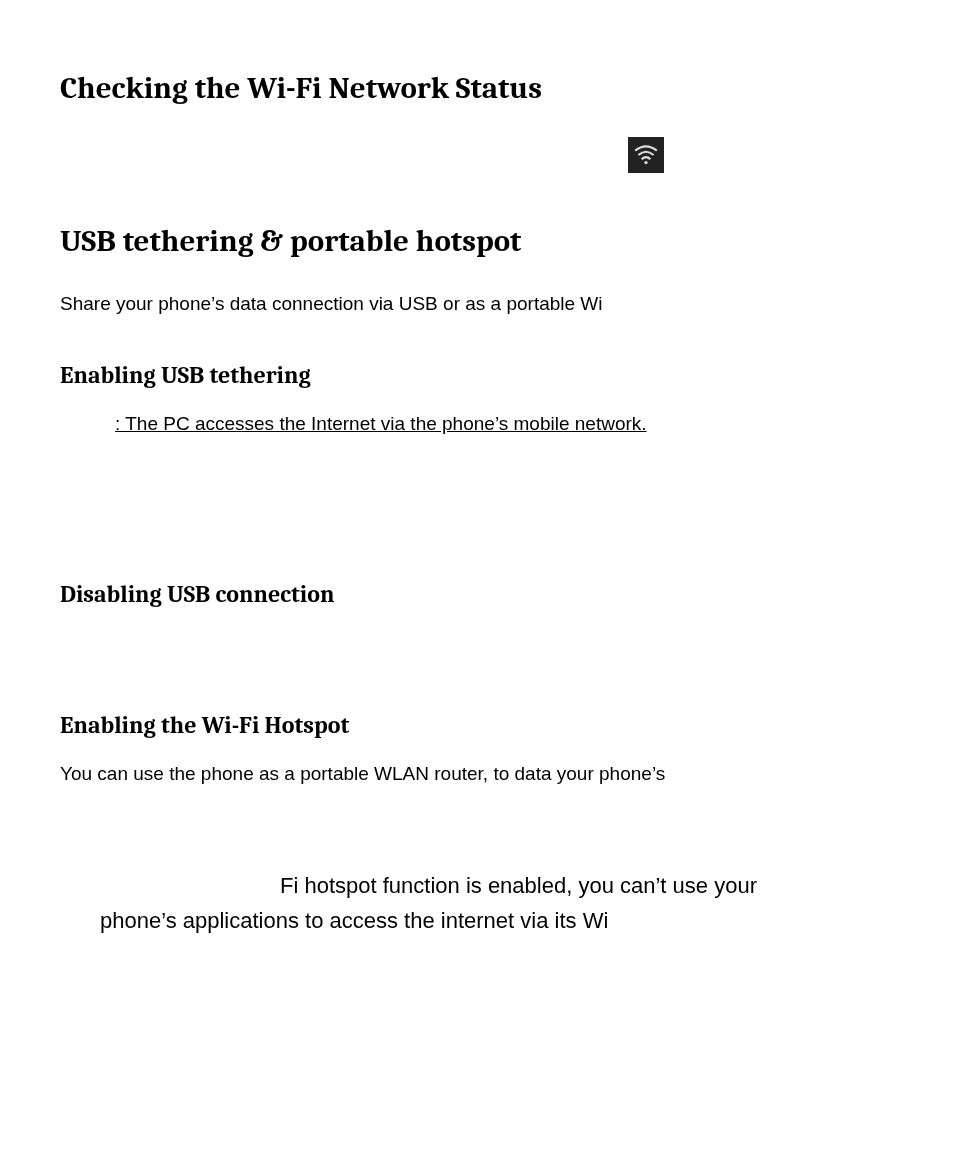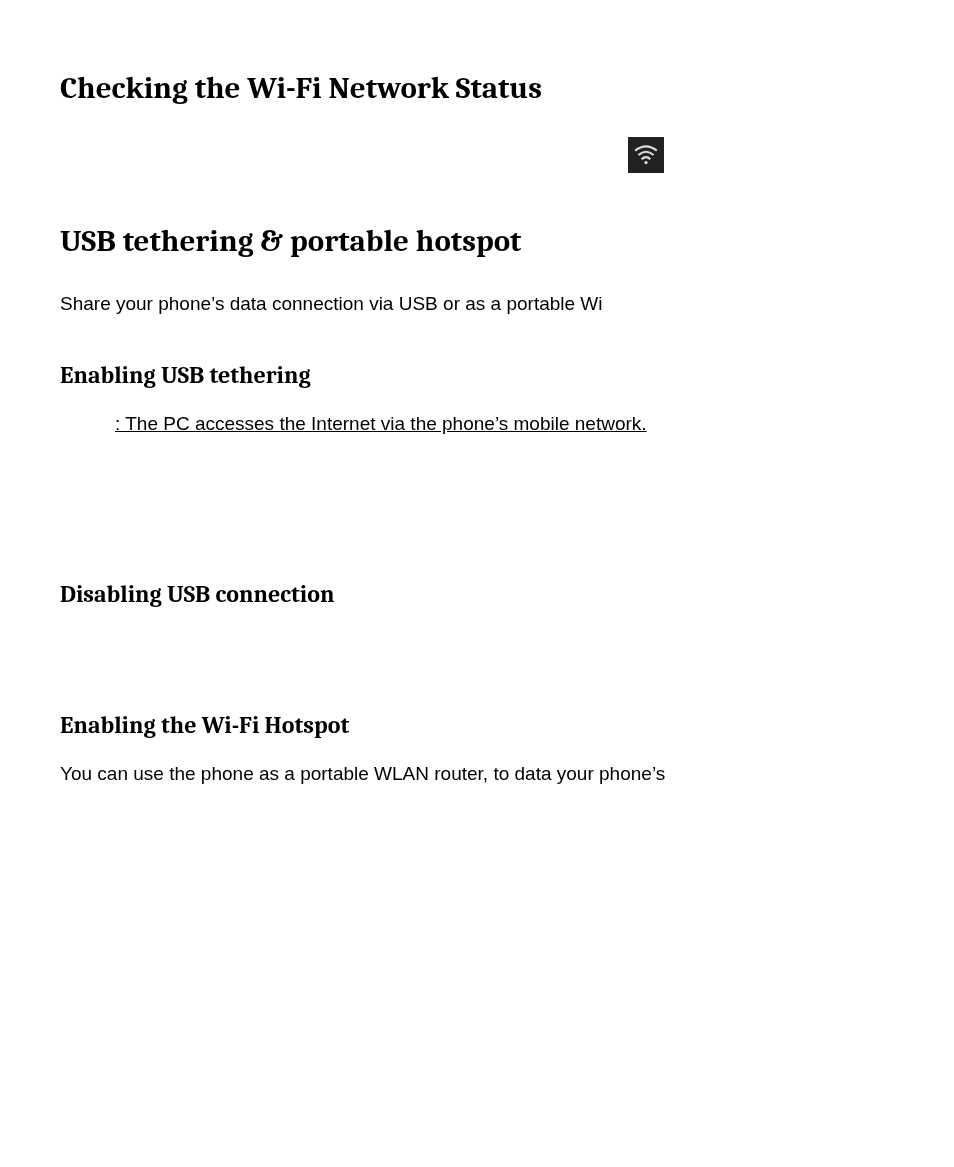--- a/index.html
+++ b/index.html
@@ -87,13 +87,15 @@
 <div class="h2">Disabling USB connection</div>
 
 <div class="spacer-md"></div>
 
 <div class="h2">Enabling the Wi-Fi Hotspot</div>
 <p class="body-text">You can use the phone as a portable WLAN router, to data your phone’s</p>
 
 <div style="height:60px"></div>
 
 <div class="note-block">
+  <div style="padding-left:180px;">Fi hotspot function is enabled, you can’t use your</div>
+  <div>phone’s applications to access the internet via its Wi</div>
 </div>
 
 </body></html>

